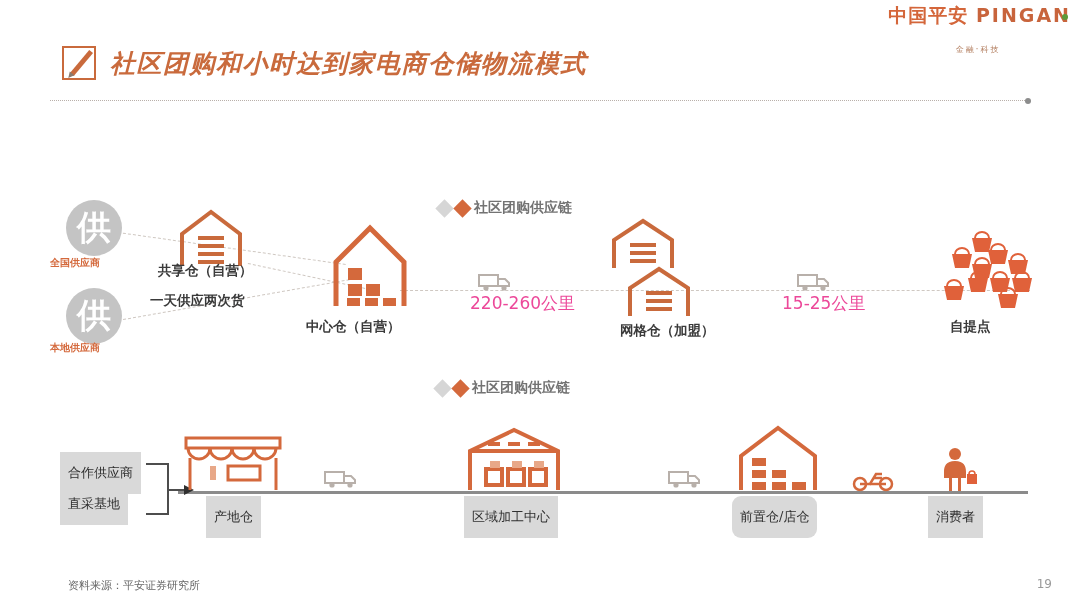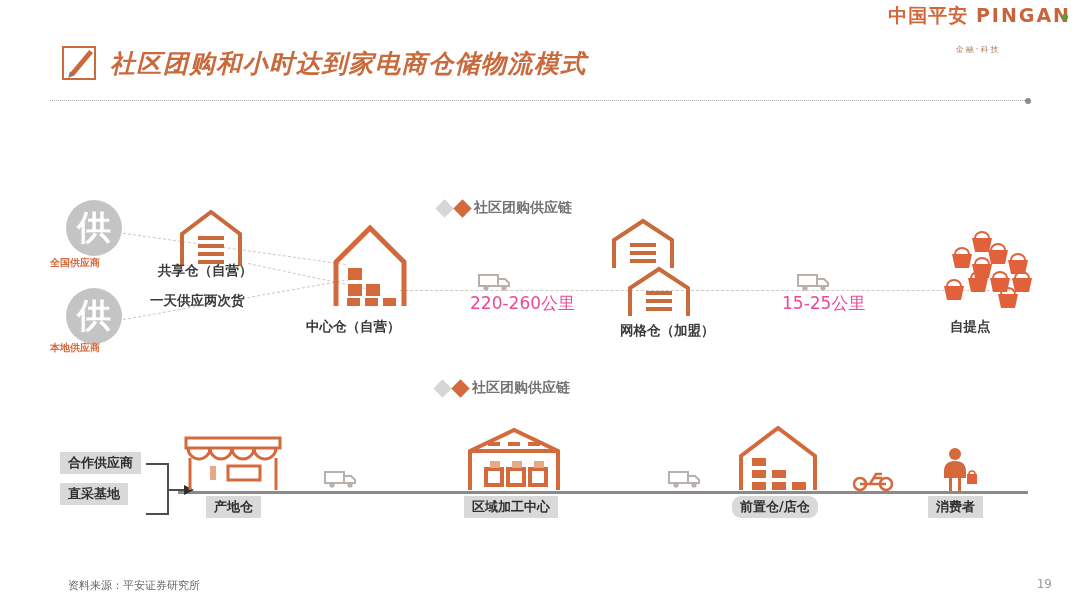--- a/index.html
+++ b/index.html
@@ -32,21 +32,21 @@
     border:1px dashed #b9b0aa;box-sizing:border-box;padding:9px 0 0 16px;}
   .bullet-line{display:flex;align-items:flex-start;gap:9px;margin-bottom:11px;}
   .bullet-sq{width:9px;height:9px;background:#d4693c;margin-top:6px;flex:0 0 auto;}
   .bullet-text{font-size:13.5px;color:#3a3a3a;font-family:"DejaVu Serif","Liberation Serif",serif;line-height:1.15;white-space:nowrap;}
   .bullet-text .lead{color:#d4693c;font-weight:bold;}
 
   
   .label{position:absolute;font-family:"DejaVu Serif","Liberation Serif",serif;white-space:nowrap;}
   .lbl-orange{color:#d4693c;font-size:10px;font-weight:bold;}
   .lbl-dark{color:#3a3a3a;font-size:13.5px;font-weight:bold;}
-  .lbl-gray-bg{color:#2f2f2f;font-size:13px;font-weight:bold;background:#d9d9d9;padding:2px 8px;}
+  .lbl-gray-bg{color:#2f2f2f;font-size:13px;font-weight:normal;background:#d9d9d9;padding:12px 8px;}
   .lbl-km{color:#ec4899;font-size:17px;font-family:"DejaVu Sans","Liberation Sans",sans-serif;}
 
   .supplier-circle{position:absolute;width:56px;height:56px;border-radius:50%;background:#c4c4c4;
     color:#fff;font-size:34px;font-weight:bold;display:flex;align-items:center;justify-content:center;
     font-family:"DejaVu Serif","Liberation Serif",serif;}
 
   .section-tag{position:absolute;display:flex;align-items:center;gap:5px;}
   .dia{width:13px;height:13px;transform:rotate(45deg);}
   .dia.gray{background:#d6d6d6;}
   .dia.orange{background:#d4693c;}

